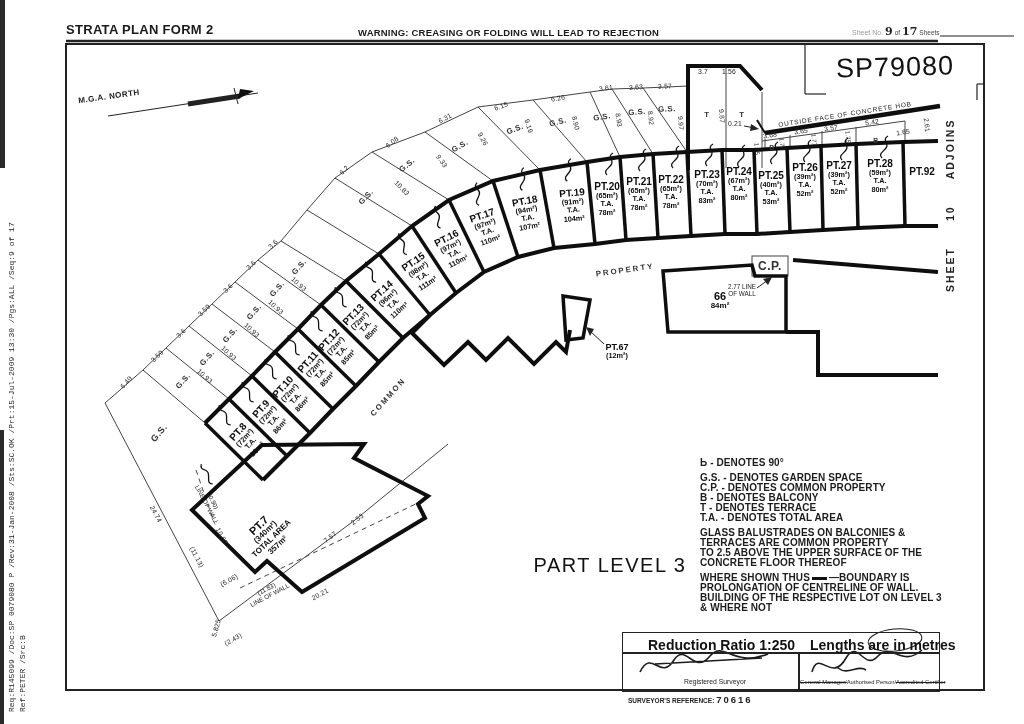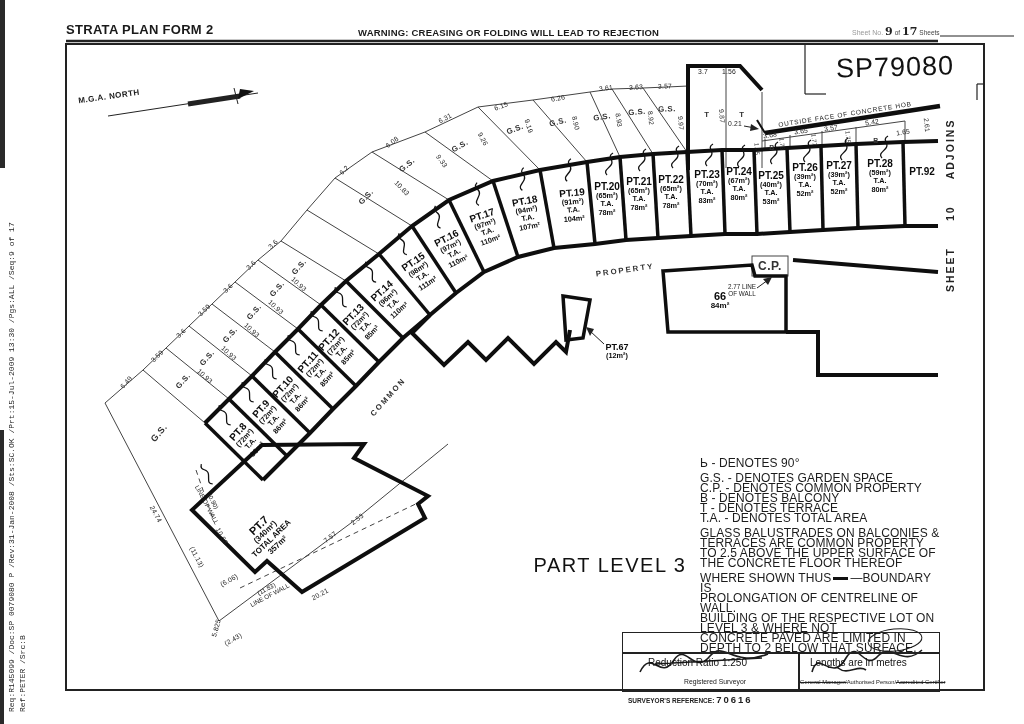--- a/index.html
+++ b/index.html
@@ -34,28 +34,28 @@
           letter-spacing:1px;transform:rotate(-1.5deg);color:#111;}
   
   #partlevel{left:500px;top:554px;width:220px;text-align:center;font-size:20px;
              letter-spacing:1.5px;font-weight:500;color:#111;}
   
   #adjoins{left:944px;top:292px;width:200px;transform:rotate(-90deg);transform-origin:0 0;
            display:flex;gap:26px;font-size:10.5px;font-weight:600;letter-spacing:2px;color:#222;}
   
   #north-label{left:78px;top:92px;transform:rotate(-8deg);font-size:8px;font-weight:600;letter-spacing:.5px;}
   
-  #legend{left:700px;top:458px;width:242px;font-size:12px;line-height:10px;
-          letter-spacing:.1px;color:#1c1c1c;z-index:3;}
+  #legend{left:700px;top:458px;width:242px;font-size:10px;line-height:10px;
+          letter-spacing:.1px;color:#1c1c1c;z-index:3;font-weight:bold;}
   #legend .lrow{margin:0;}
   #legend .sp{margin-top:5px;}
   .bar-icon{display:inline-block;width:15px;height:3px;background:#111;vertical-align:middle;margin:0 2px;}
   
   .fbox{position:absolute;border:1.5px solid #222;z-index:2;}
-  .ftext{position:absolute;font-size:10px;font-weight:400;color:#111;z-index:3;white-space:nowrap;margin-top:20px;}
+  .ftext{position:absolute;font-size:14px;font-weight:700;color:#111;z-index:3;white-space:nowrap;}
   .fsig{position:absolute;font-size:6.8px;color:#222;z-index:3;white-space:nowrap;text-align:center;}
   .strike{text-decoration:line-through;}
   #survref{left:628px;top:694px;font-size:6.5px;font-weight:700;color:#222;z-index:3;}
   #survref b{font-size:9.5px;letter-spacing:2px;}
   .scan-edge{position:absolute;background:#2a2a2a;z-index:5;}
 </style>
 </head>
 <body>
 
 <div id="page">
@@ -457,21 +457,20 @@
     <div class="lrow">C.P. - DENOTES COMMON PROPERTY</div>
     <div class="lrow">B - DENOTES BALCONY</div>
     <div class="lrow">T - DENOTES TERRACE</div>
     <div class="lrow">T.A. - DENOTES TOTAL AREA</div>
     <div class="lrow sp">GLASS BALUSTRADES ON BALCONIES &amp;</div>
     <div class="lrow">TERRACES ARE COMMON PROPERTY</div>
     <div class="lrow">TO 2.5 ABOVE THE UPPER SURFACE OF THE CONCRETE FLOOR THEREOF</div>
     <div class="lrow sp"><span>WHERE SHOWN THUS</span><span class="bar-icon"></span><span>—BOUNDARY IS</span></div>
     <div class="lrow">PROLONGATION OF CENTRELINE OF WALL.</div>
     <div class="lrow">BUILDING OF THE RESPECTIVE LOT ON LEVEL 3 &amp; WHERE NOT</div>
-    <div class="lrow">CONCRETE PAVED ARE LIMITED IN DEPTH TO 2 BELOW THAT SURFACE.</div>
   </div>
 
   <div class="fbox" style="left:622px;top:632px;width:316px;height:20px;"></div>
   <div class="fbox" style="left:622px;top:652px;width:176px;height:38px;"></div>
   <div class="fbox" style="left:798px;top:652px;width:140px;height:38px;"></div>
   <div class="ftext" style="left:648px;top:637px;">Reduction Ratio 1:250</div>
   <div class="ftext" style="left:810px;top:637px;">Lengths are in metres</div>
   <div class="fsig" style="left:660px;top:678px;width:110px;">Registered Surveyor</div>
   <div class="fsig" style="left:800px;top:679px;width:138px;font-size:5.8px;">
     <span class="strike">General Manager/</span><span>Authorised Person/</span><span class="strike">Accredited Certifier</span>

